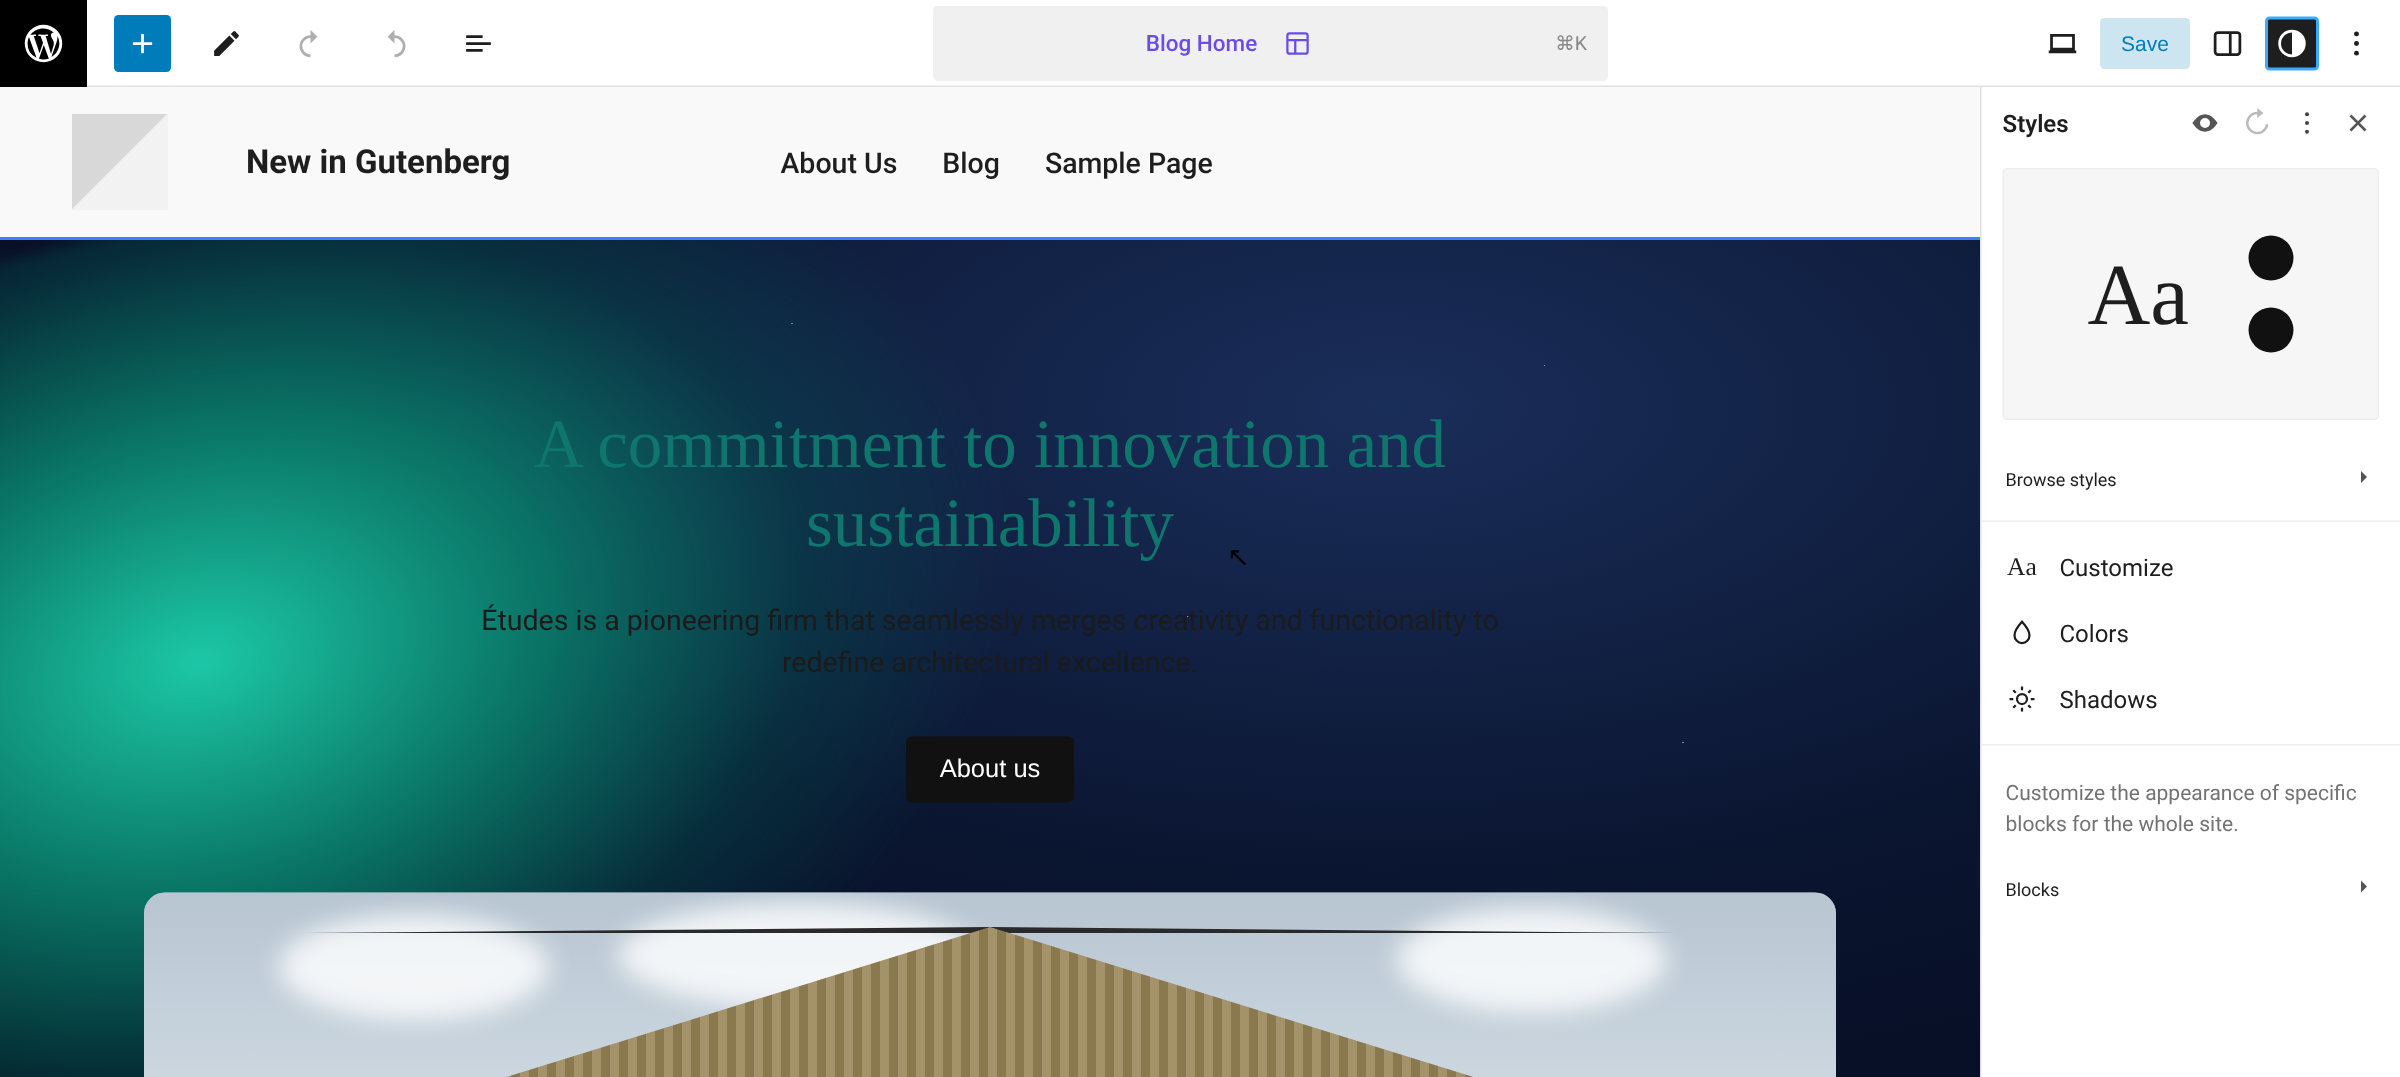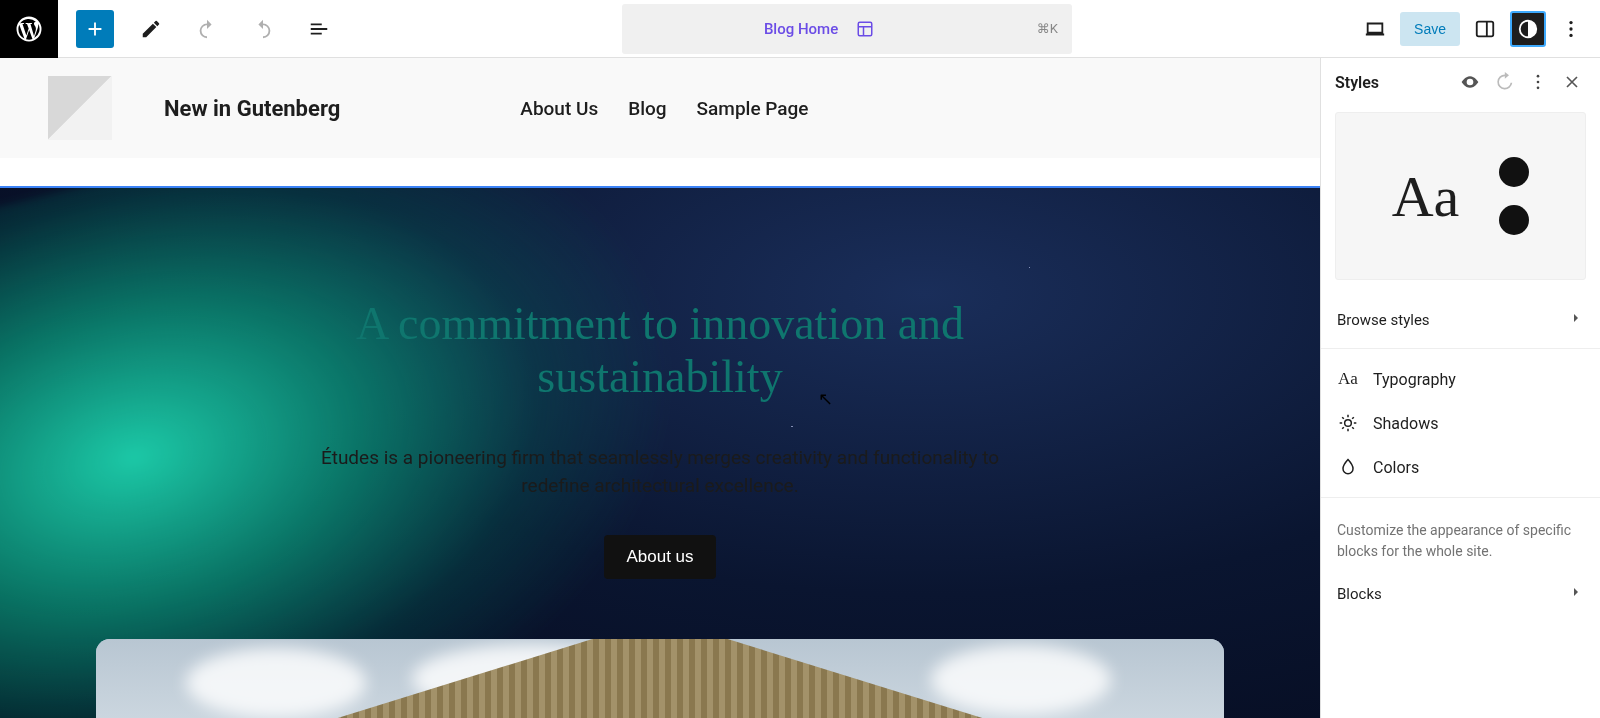--- a/index.html
+++ b/index.html
@@ -24,42 +24,42 @@
   .title-pill .tmpl-icon svg { width:100%; height:100%; stroke:#6b4ce6; fill:none; stroke-width:2; }
   .title-pill .txt { color:#6b4ce6; font-weight:500; font-size:15px; margin-left: -120px; }
   .title-pill .kbd { color:#888; font-size:13px; position:absolute; right:14px;}
   .topbar-right { display:flex; align-items:center; gap:6px; padding-right:10px; }
   .save-btn { background:#007cba33; color:#007cba; border:none; border-radius:3px; height:34px; padding:0 14px; font-size:14px; font-weight:500; cursor:pointer; }
   .styles-toggle { width:36px; height:36px; background:#1e1e1e; border-radius:3px; display:flex; align-items:center; justify-content:center; cursor:pointer; border:2px solid #3da9fc; }
   .styles-toggle svg { fill:#fff; width:22px; height:22px; }
 
   
   .main { flex:1; display:flex; min-height:0; }
-  .canvas { flex:1; display:flex; flex-direction:column; overflow:hidden; background:#fff;gap:28px;}
+  .canvas { flex:1; display:flex; flex-direction:column; overflow:hidden; background:#fff;}
   .site-header { height: 100px; display:flex; align-items:center; padding: 0 48px; gap: 40px; background:#f9f9f9; }
   .site-logo-ph { width:64px; height:64px; background:linear-gradient(135deg,#d8d8d8 0 49%, #f2f2f2 50% 100%); }
   .site-title { font-size: 22px; font-weight:700; margin-left:12px; }
   .site-nav { display:flex; gap:30px; margin-left:140px; }
   .site-nav a { text-decoration:none; color:#1e1e1e; font-size:19px; font-weight:500; }
 
   .hero { flex:1; position:relative; display:flex; flex-direction:column; align-items:center; padding-top:110px; overflow:hidden; border-top:2px solid #3b82f6;}
   .hero-bg { position:absolute; inset:0; z-index:0; }
   .hero-bg .sky { position:absolute; inset:0; background: radial-gradient(ellipse at 70% 20%, #1a2e5a 0%, #0a1530 50%, #050a1d 100%); }
   .hero-bg .aurora { position:absolute; left:-10%; top:-10%; width:70%; height:130%; background: radial-gradient(ellipse at 30% 40%, rgba(30,220,180,.9) 0%, rgba(10,180,140,.6) 25%, rgba(0,120,100,.25) 45%, transparent 60%); filter: blur(4px); transform: rotate(-14deg); }
   .stars { position:absolute; inset:0; background-image:
     radial-gradient(1px 1px at 40% 10%, #cfd7ff 50%, transparent 51%),
     radial-gradient(1px 1px at 70% 25%, #cfd7ff 50%, transparent 51%),
     radial-gradient(1px 1px at 85% 60%, #cfd7ff 50%, transparent 51%),
     radial-gradient(1px 1px at 60% 45%, #cfd7ff 50%, transparent 51%),
     radial-gradient(1px 1px at 78% 15%, #cfd7ff 50%, transparent 51%);
     opacity:.6;
   }
   .hero-inner { position:relative; z-index:1; text-align:center; max-width: 700px; }
   .hero h1 { font-family: Georgia, "Times New Roman", serif; font-weight:400; font-size:46px; line-height:1.15; color:#0f766e; }
-  .hero p { margin-top: 40px; font-size:19px; line-height:1.5; color:#1b1b1b; }
+  .hero p { margin-top: 24px; font-size:19px; line-height:1.5; color:#1b1b1b; }
   .hero .cta { margin-top: 34px; display:inline-block; background:#111; color:#fff; padding:12px 22px; border-radius:4px; font-size:17px; font-weight:500; border:none; cursor:pointer;}
   .hero-card { margin-top: 60px; width: calc(100% - 192px); height: 180px; background:#bac9d8; border-radius: 14px 14px 0 0; position:relative; z-index:1; overflow:hidden; }
   .hero-card .sky2{position:absolute;inset:0;background:linear-gradient(#b8c6d2,#cbd6df);}
   .hero-card .cloud{position:absolute; width:180px; height:70px; background:rgba(255,255,255,.8); border-radius:50%; filter: blur(8px);}
   .hero-card .c1{left:8%; top:12%;}
   .hero-card .c2{left:28%; top:6%; width:240px;}
   .hero-card .c3{right:10%; top:8%;}
   .hero-card .roof { position:absolute; left:50%; transform:translateX(-50%); bottom:-40px; width:80%; height:140px; background:
       repeating-linear-gradient(90deg, #8a784f 0 6px, #a3926a 6px 12px);
       clip-path: polygon(0% 100%, 50% 0%, 100% 100%);
@@ -72,21 +72,21 @@
   .sidebar { width: 280px; border-left:1px solid #e0e0e0; background:#fff; display:flex; flex-direction:column; overflow-y:auto; }
   .sb-header { display:flex; align-items:center; height:48px; padding:0 14px; gap:6px; }
   .sb-header .title { font-size:16px; font-weight:600; flex:1; }
   .sb-header .ico { width:28px; height:28px; display:flex; align-items:center; justify-content:center; cursor:pointer; }
   .sb-header .ico svg { width:20px; height:20px; fill:#444; }
   .preview-card { margin: 6px 14px 16px; height: 168px; background:#f6f6f6; border:1px solid #eee; border-radius:3px; display:flex; align-items:center; justify-content:center; gap:40px;}
   .preview-card .Aa { font-family: Georgia, serif; font-size: 58px; }
   .swatches { display:flex; flex-direction:column; gap:18px; }
   .swatches .dot { width:30px; height:30px; border-radius:50%; background:#111; }
   .sb-row { display:flex; align-items:center; justify-content:space-between; padding: 14px 16px; cursor:pointer; }
-  .sb-row span { font-size:15px; }
+  .sb-row span { font-size:12px; }
   .sb-row .chev svg { width:16px; height:16px; fill:#555; }
   .sb-section { padding: 4px 0; }
   .sb-item { display:flex; align-items:center; gap:14px; padding: 12px 16px; cursor:pointer; }
   .sb-item .ic { width:22px; display:flex; justify-content:center; }
   .sb-item .ic svg { width:20px; height:20px; fill:none; stroke:#1e1e1e; stroke-width:1.8; }
   .sb-item.typo .ic { font-family: Georgia, serif; font-size:17px; }
   .sb-desc { padding: 18px 16px 8px; font-size:14px; color:#737373; line-height:1.5; }
   .divider { height:1px; background:#eee; margin:4px 0; }
 </style>
 </head>
@@ -244,39 +244,39 @@
       <span class="chev"><svg viewBox="0 0 24 24">
             <path d="M9 6l6 6-6 6z"></path>
           </svg></span>
     </div>
 
     <div class="divider"></div>
 
     <div class="sb-section">
       <div class="sb-item typo">
         <div class="ic">Aa</div>
-        <span>Typography</span>
+        <span>Customize</span>
+      </div>
+      <div class="sb-item">
+        <div class="ic">
+            <svg viewBox="0 0 24 24">
+              <path d="M12 3s6 6.5 6 11a6 6 0 0 1-12 0c0-4.5 6-11 6-11z"></path>
+            </svg>
+          </div>
+        <span>Colors</span>
       </div>
       <div class="sb-item">
         <div class="ic">
             <svg viewBox="0 0 24 24">
               <circle cx="12" cy="12" r="4"></circle>
               <path d="M12 2v3M12 19v3M2 12h3M19 12h3M5 5l2 2M17 17l2 2M19 5l-2 2M5 19l2-2"></path>
             </svg>
           </div>
         <span>Shadows</span>
       </div>
-      <div class="sb-item">
-        <div class="ic">
-            <svg viewBox="0 0 24 24">
-              <path d="M12 3s6 6.5 6 11a6 6 0 0 1-12 0c0-4.5 6-11 6-11z"></path>
-            </svg>
-          </div>
-        <span>Colors</span>
-      </div>
     </div>
 
     <div class="divider"></div>
 
     <div class="sb-desc">Customize the appearance of specific blocks for the whole site.</div>
 
     <div class="sb-row">
       <span>Blocks</span>
       <span class="chev"><svg viewBox="0 0 24 24">
             <path d="M9 6l6 6-6 6z"></path>

